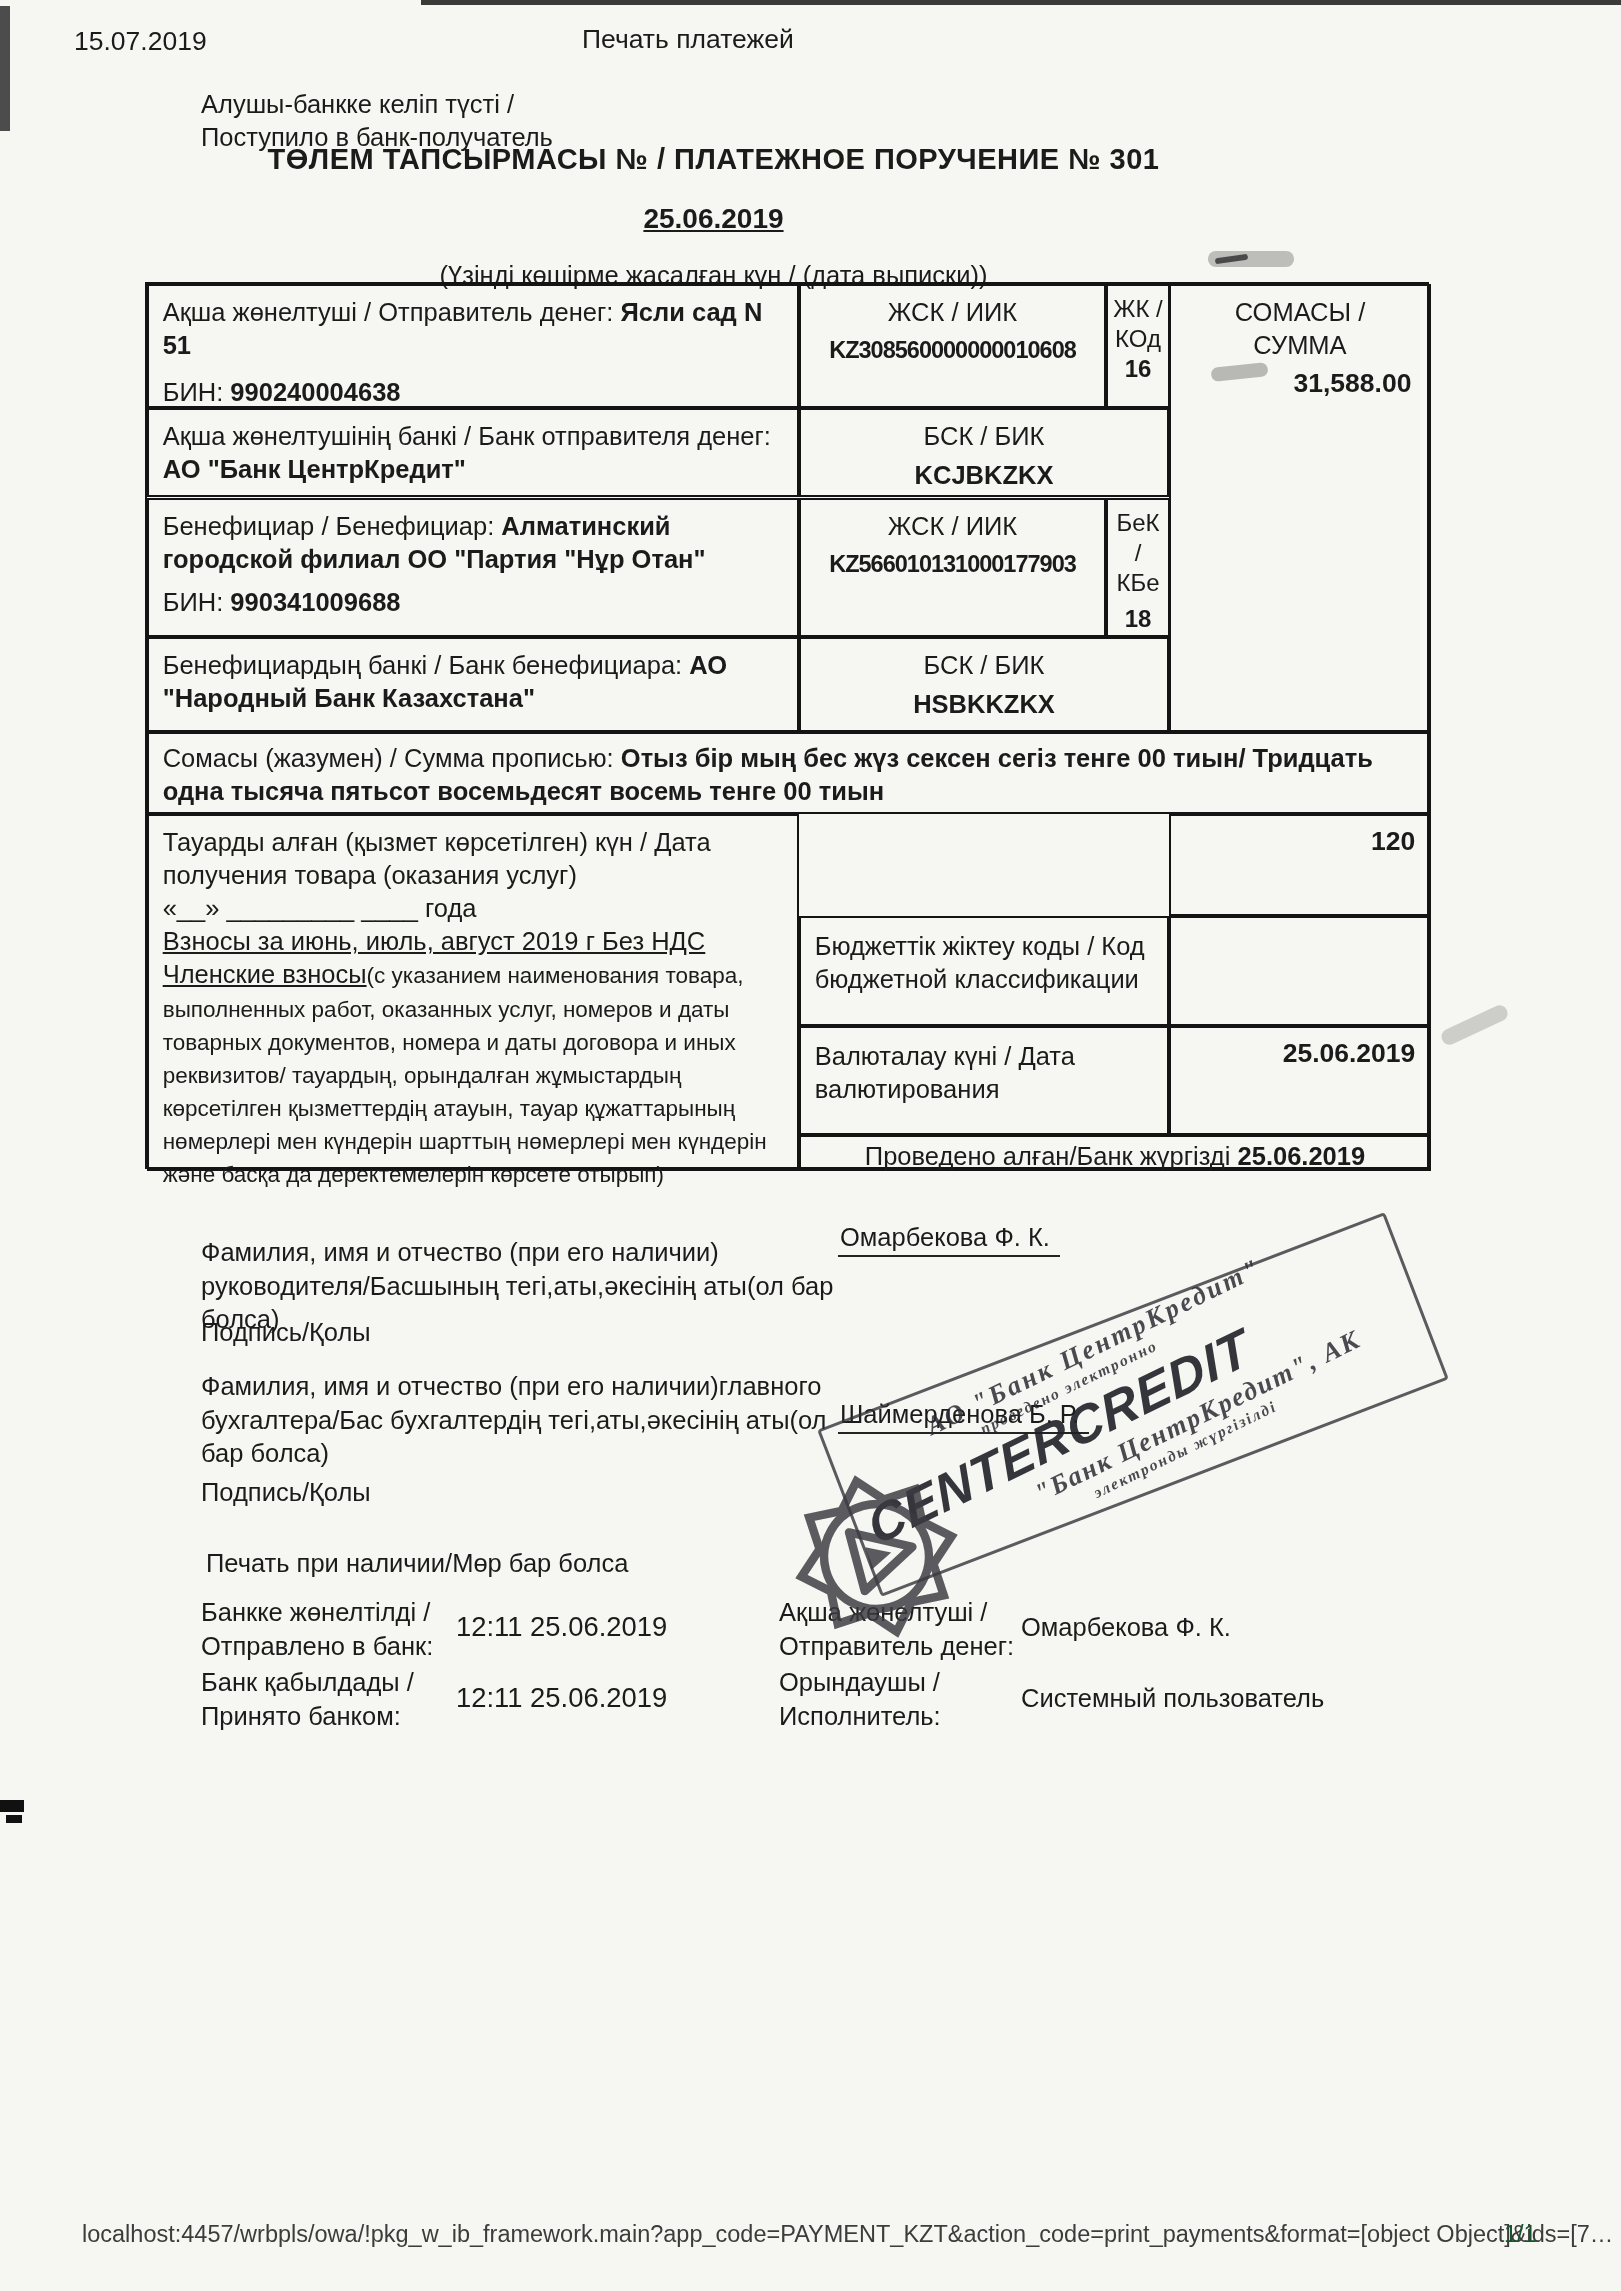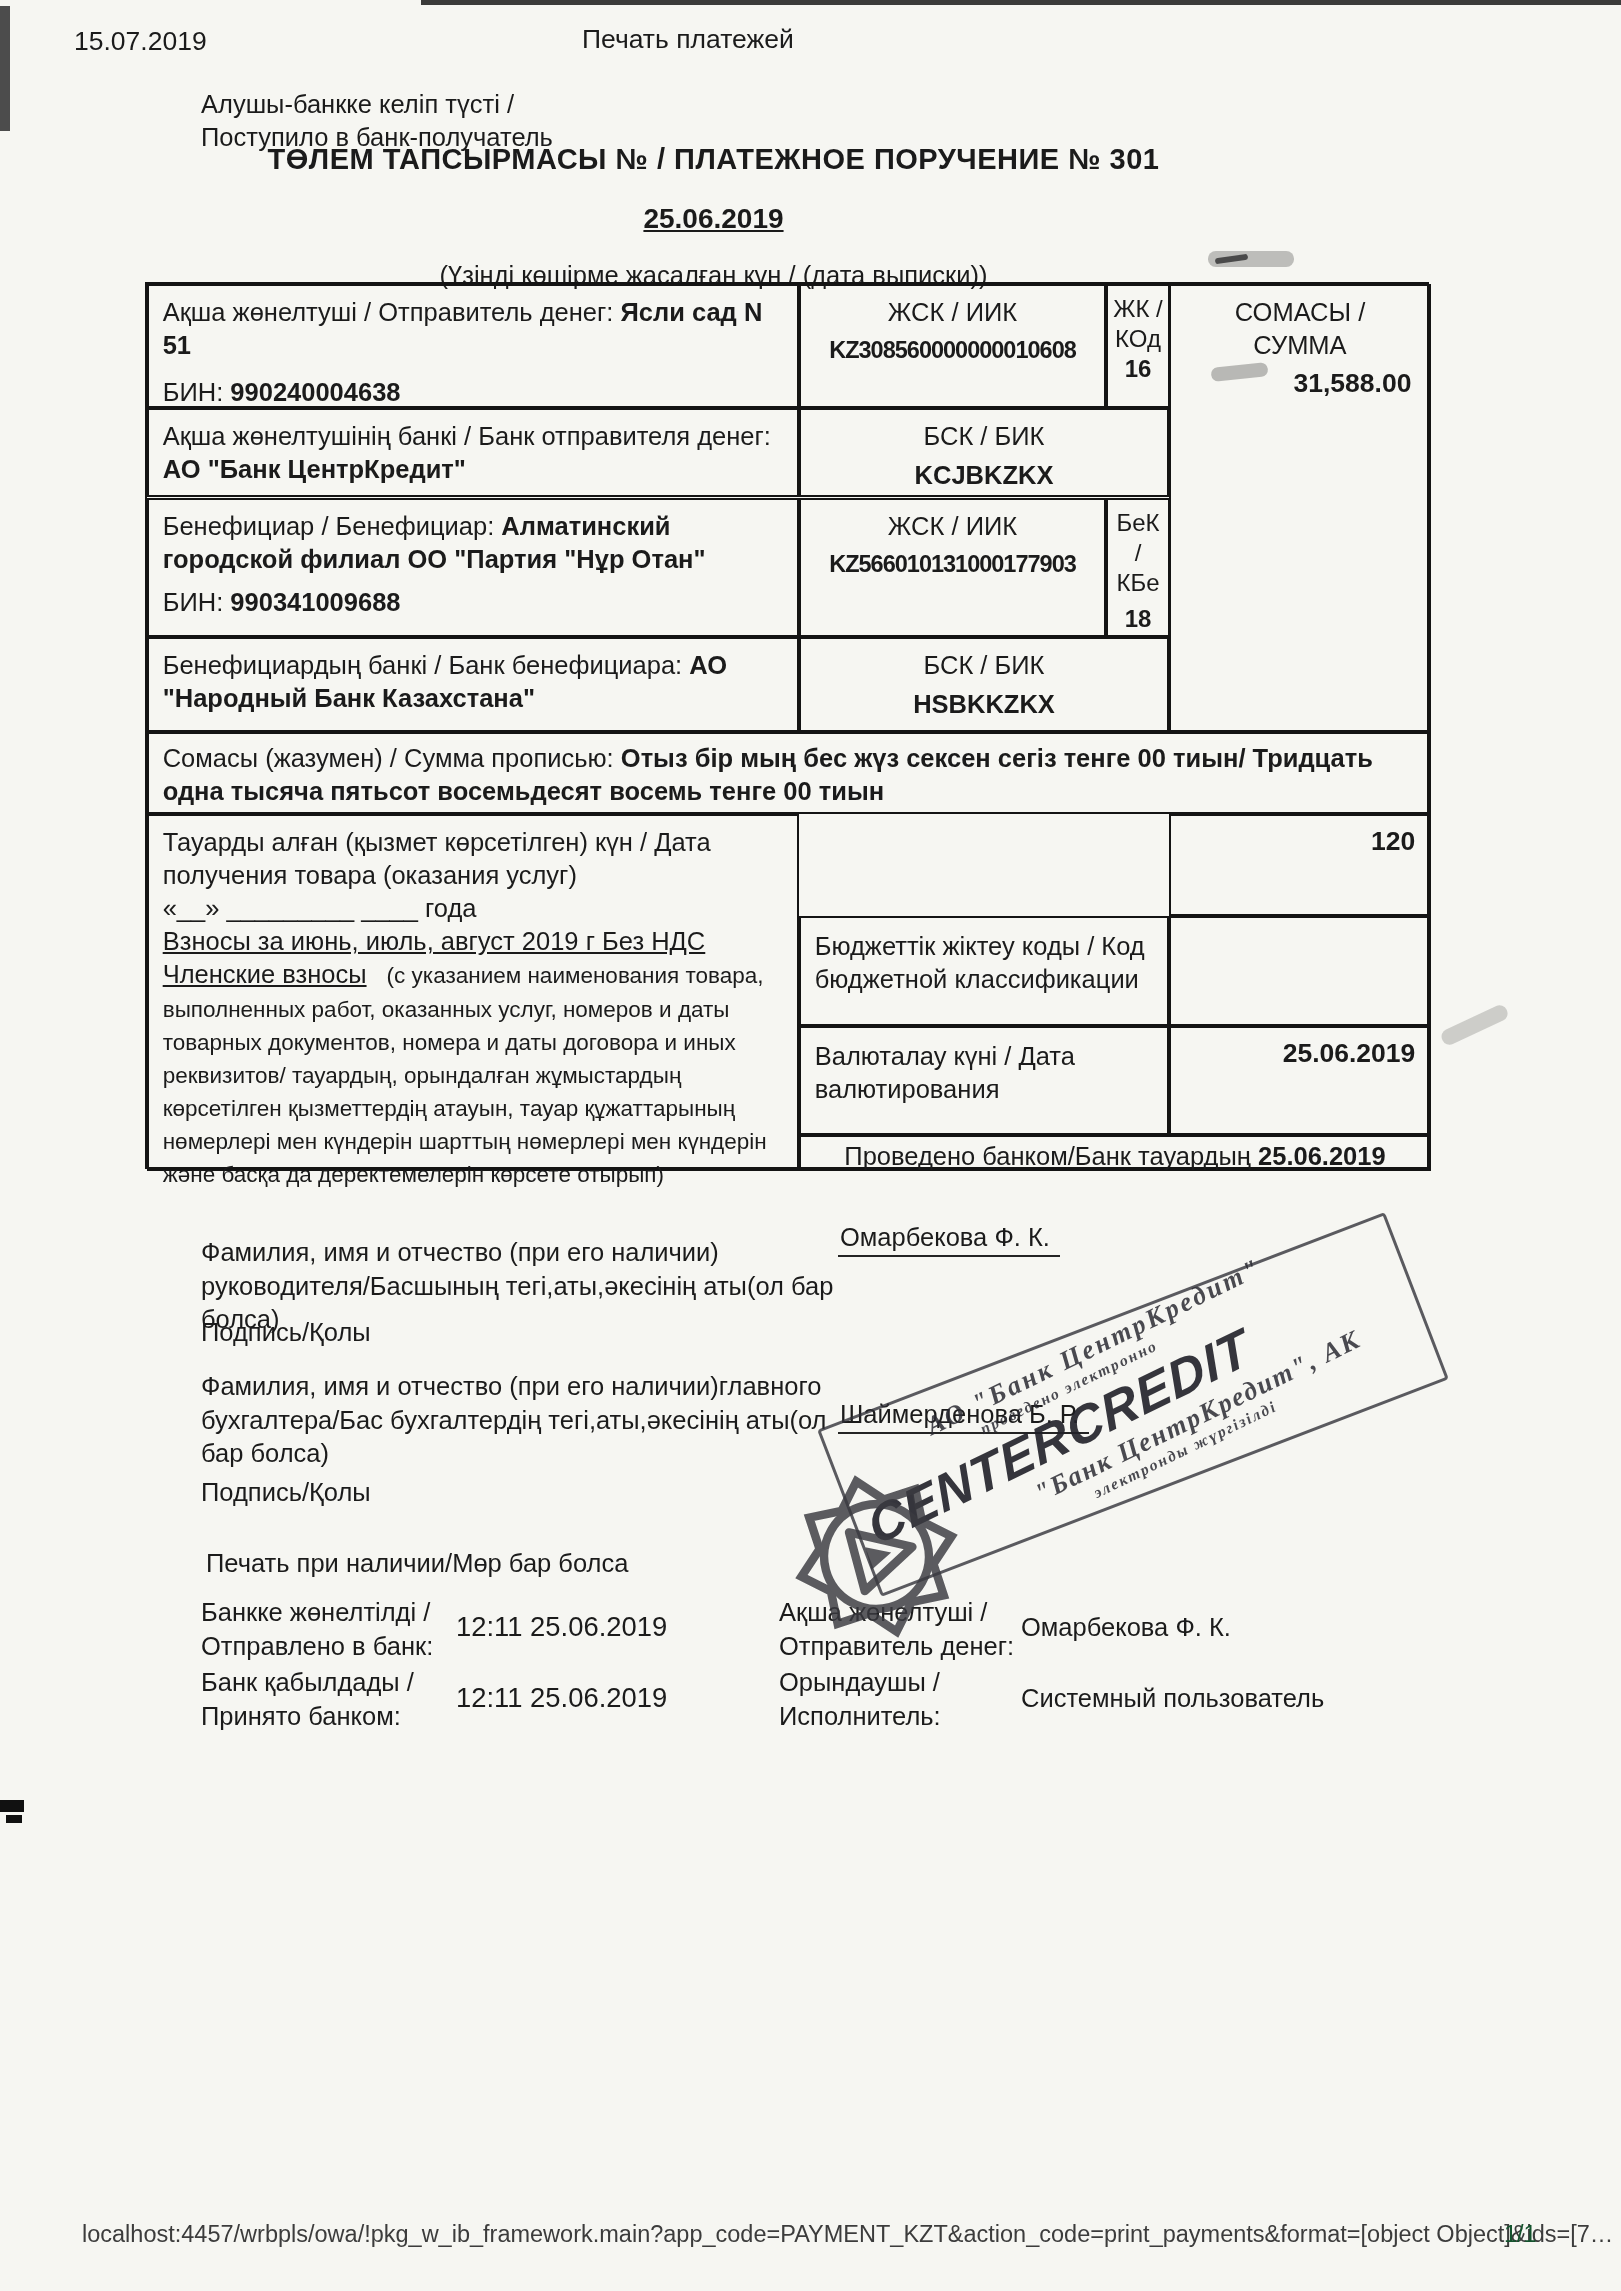--- a/index.html
+++ b/index.html
@@ -27,21 +27,21 @@
   .payment-table{position:absolute;left:145px;top:282px;width:1284px;height:887px;border:2px solid #141414;box-sizing:border-box;}
   .cell{position:absolute;border:2px solid #141414;box-sizing:border-box;padding:9.8px 13.7px;font-size:25.5px;line-height:1.3;background:transparent;}
   .cell-narrow{padding:7.8px 2px;text-align:center;font-size:24px;line-height:1.25;}
   .cell-code-label{display:block;}
   .cell-head{ text-align:center;}
   .cell-val-center{text-align:center;font-weight:bold;margin-top:5.9px;}
   .iik-val{font-size:23.5px;letter-spacing:-1px;white-space:nowrap;}
   .amount-label{text-align:center;font-size:25.5px;}
   .amount-value{text-align:right;font-weight:bold;font-size:26.5px;margin-top:3.9px;padding-right:3.9px;}
   .sub-val{text-align:right;font-weight:bold;font-size:26.5px;padding:7.8px 13.7px;}
-  .note-small{font-size:22.5px;margin-left:20px;}
+  .note-small{font-size:22.5px;}
   .purpose-line{text-decoration:underline;}
   .proc-cell{text-align:center;padding:2.9px 7.8px;}
 
   
   .sig-label{font-size:25.5px;line-height:1.32;}
   .name-underline{display:inline-block;border-bottom:2px solid #242424;padding:0 9.8px 2.9px 2px;font-size:25.5px;}
   .ts-value{font-size:27.4px;}
 
   
   .stamp{position:absolute;left:829px;top:1315px;width:602px;height:173px;
@@ -183,21 +183,21 @@
   </div>
 
   <div class="cell" style="left:652px;top:742px;width:370px;height:109px;padding:11.8px 13.7px;">
     <span>Валюталау күні / Дата валютирования</span>
   </div>
   <div class="cell sub-val" style="left:1022px;top:742px;width:262px;height:109px;">
     <span>25.06.2019</span>
   </div>
 
   <div class="cell proc-cell" style="left:652px;top:851px;width:632px;height:36px;">
-    <span>Проведено банком/Банк тауардың</span>
+    <span>Проведено алған/Банк жүргізді</span>
     <span class="b">25.06.2019</span>
   </div>
 
 </div>
 
 <div class="abs sig-label" style="left:201px;top:1192px;width:652px;margin-top:44px;">Фамилия, имя и отчество (при его наличии) руководителя/Басшының тегі,аты,әкесінің аты(ол бар болса)</div>
 <div class="abs" style="left:838px;top:1223px;">
   <span class="name-underline">Омарбекова Ф. К.</span>
 </div>
 <div class="abs sig-label" style="left:201px;top:1316px;">Подпись/Қолы</div>

